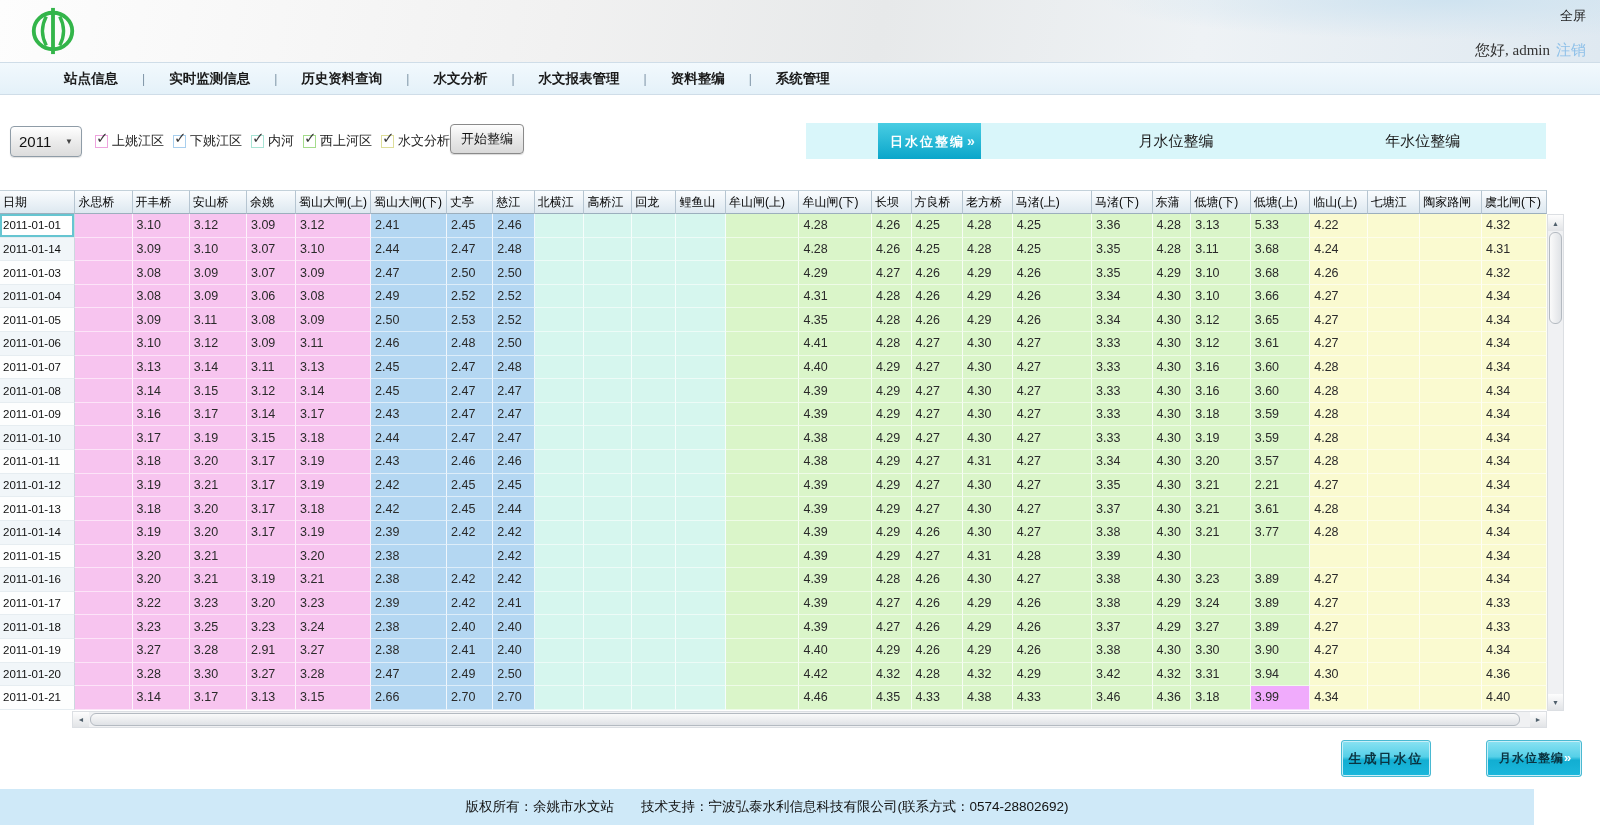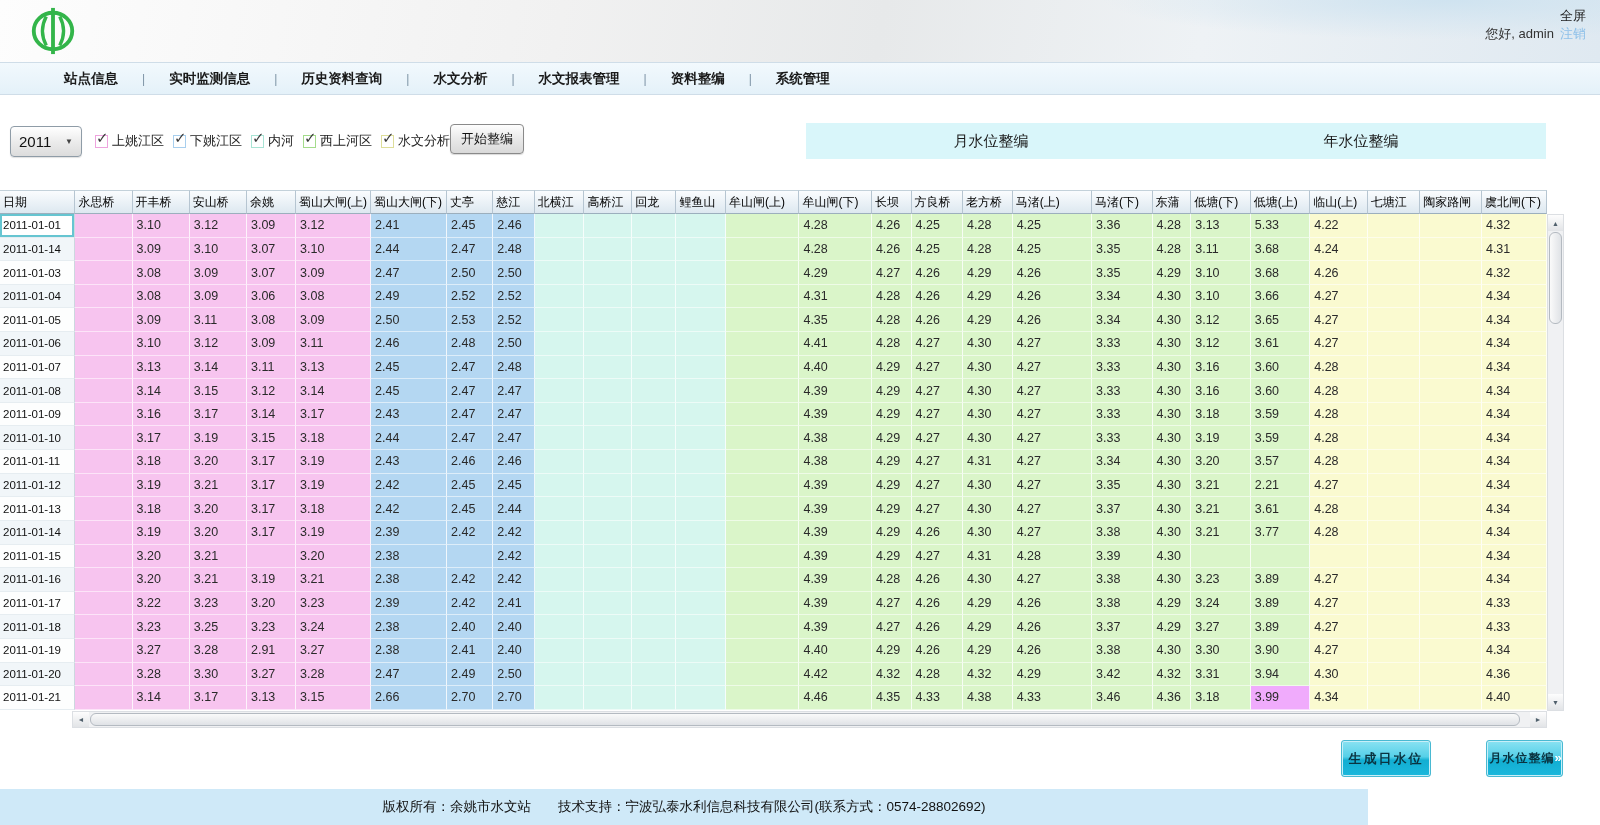--- a/index.html
+++ b/index.html
@@ -9,21 +9,21 @@
 
   
   .hdr { position:absolute; left:0; top:0; width:1600px; height:62px;
     background:linear-gradient(100deg,#fdfdfd 0%,#f1f1f1 35%,#e7e9ea 55%,#eef2f5 75%,#dfe9f1 100%); }
   .hdr:after{content:"";position:absolute;right:0;top:0;width:500px;height:40px;
     background:radial-gradient(ellipse at 70% 0%,#cfe3f0 0%,rgba(255,255,255,0) 70%);}
   .logo-wrap { position:absolute; left:28px; top:6px; display:flex; align-items:center; gap:14px; }
   .app-title { font-size:23px; font-weight:bold; color:#4186c9; letter-spacing:3px; }
   .hdr-right { position:absolute; right:14px; top:6px; text-align:right; z-index:3; }
   .fullscreen { font-size:13px; color:#222; text-decoration:none; cursor:pointer; }
-  .greet-line { margin-top:0; font-size:13px; color:#333; }
+  .greet-line { margin-top:16px; font-size:15px; color:#333;font-family:Liberation Serif, serif; }
   .logout { color:#8fc1e9; text-decoration:none; margin-left:6px; cursor:pointer; }
 
   
   .navbar { position:absolute; left:0; top:62px; width:1600px; height:33px;
     background:linear-gradient(#f2f9fd,#e4f1f9); border-top:1px solid #cfdde8; border-bottom:1px solid #cfdde8;
     display:flex; align-items:center; padding-left:40px; }
   .nav-item { font-size:13.5px; font-weight:bold; color:#1a1a1a; text-decoration:none;
     margin:0 24px; cursor:pointer; white-space:nowrap; }
   .nav-sep { color:#7d93a5; font-size:12px; }
 
@@ -87,23 +87,23 @@
   .hthumb { position:absolute; left:17px; right:26px; top:1px; height:13px; border-radius:6px;
     background:linear-gradient(#fafafa,#dfe2e6); border:1px solid #b4bac1; cursor:pointer; }
 
   
   .btn-cyan { position:absolute; top:740px; height:37px; border:1px solid #49b9d2; border-radius:3px;
     background:linear-gradient(#7ededf0 0%,#62d5ea 45%,#14b0d4 55%,#19b6da 100%);
     background:linear-gradient(#8ae2f2,#56d0e8 45%,#12aed2 55%,#1cb8dc);
     color:#0a3340; font-size:13px; font-weight:bold; cursor:pointer; letter-spacing:2px;
     box-shadow:inset 0 0 0 1px #c8eff8; font-family:inherit; }
   .gen-btn { left:1341px; width:90px; }
-  .month-btn { left:1486px; width:77px; font-size:12px; letter-spacing:1px; padding:0 2px; }
+  .month-btn { left:1486px; width:96px; font-size:12px; letter-spacing:1px; padding:0 2px; }
   .btn-chev { color:#fff; font-size:13px; letter-spacing:-2px; }
-  .footer { position:absolute; left:0; bottom:0; width:1368px; height:36px; background:#cfe9f8;
+  .footer { position:absolute; left:0; bottom:0; width:1534px; height:36px; background:#cfe9f8;
     text-align:center; line-height:36px; font-size:13.5px; color:#111; }
 </style>
 </head>
 <body>
 
 <div class="page">
 
   <div class="hdr">
     <div class="logo-wrap">
       <svg width="50" height="50" viewBox="0 0 52 52">
@@ -176,20 +176,23 @@
         <label class="cb">
           <span class="cbbox" style="border-color: rgb(238, 172, 192);">
             <span class="cbmark">✓</span>
           </span>
           <span class="cbtext">小流域</span>
         </label>
       </div>
     <button class="start-btn">开始整编</button>
     <div class="tabbar" id="tabbar">
         <div class="tabcell">
+          <div class="tab-active">日水位整编<span class="tabchev">»</span></div>
+        </div>
+        <div class="tabcell">
           <div class="tab-plain">月水位整编</div>
         </div>
         <div class="tabcell">
           <div class="tab-plain">年水位整编</div>
         </div>
       </div>
   </div>
 
   <div class="table-area">
     <div id="grid">

